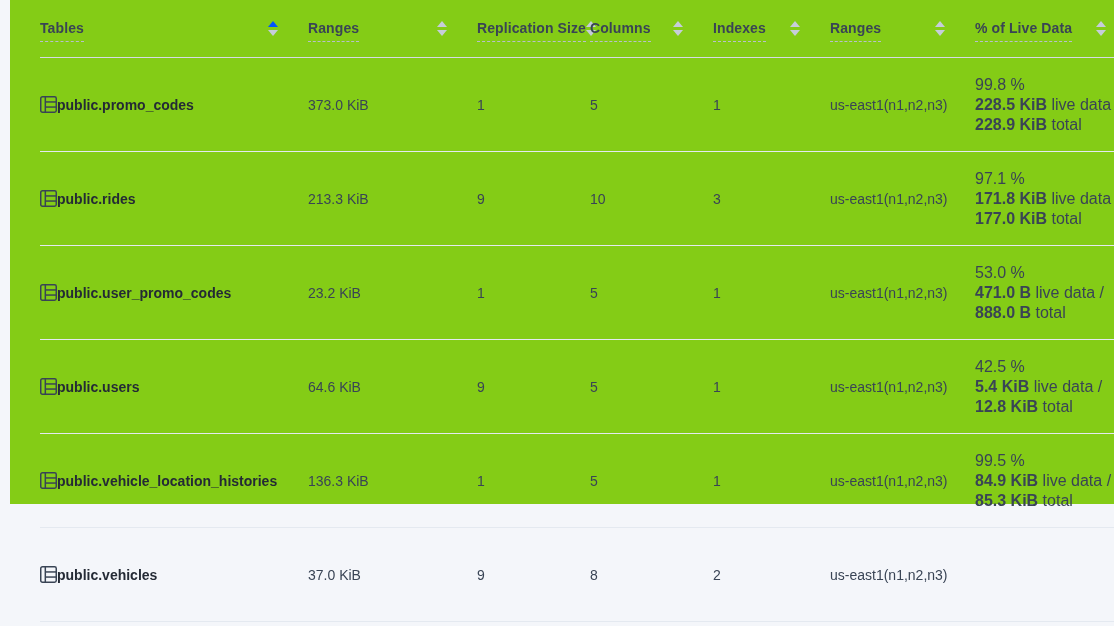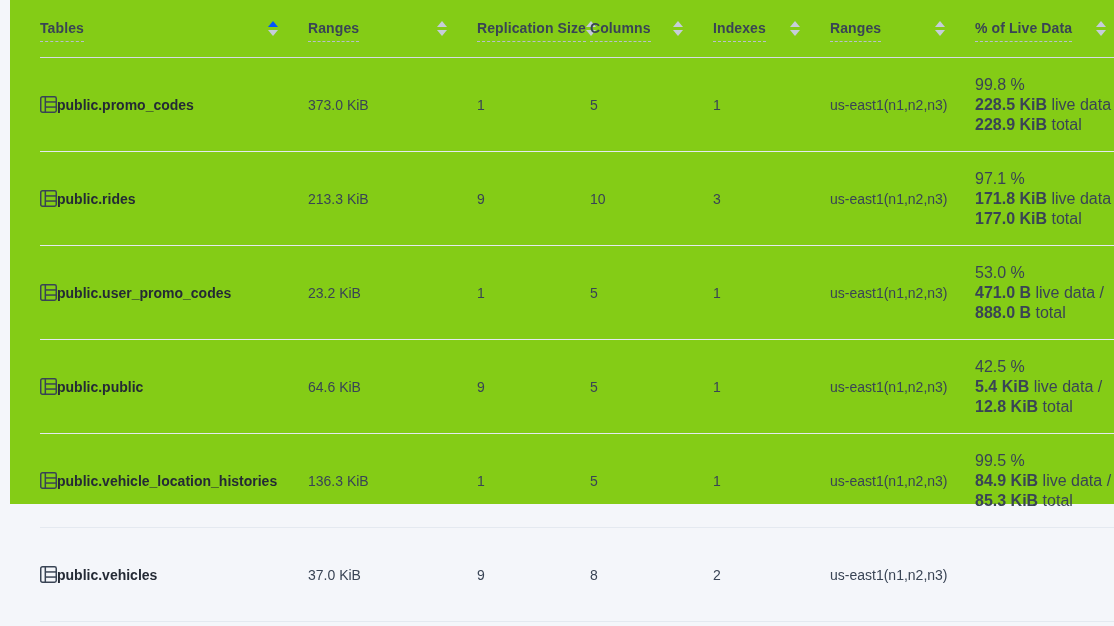--- a/index.html
+++ b/index.html
@@ -222,21 +222,21 @@
   <div class="grid-row tr">
     <div class="td name-cell">
       <span class="table-icon">
         <svg width="17" height="17" viewBox="0 0 16 16" fill="none">
             <rect x="0.7" y="0.7" width="14.6" height="14.6" rx="1.6" stroke="#394455" stroke-width="1.4"></rect>
             <line x1="5" y1="0.7" x2="5" y2="15.3" stroke="#394455" stroke-width="1.4"></line>
             <line x1="5" y1="5.6" x2="15.3" y2="5.6" stroke="#394455" stroke-width="1.4"></line>
             <line x1="5" y1="10.4" x2="15.3" y2="10.4" stroke="#394455" stroke-width="1.4"></line>
           </svg>
       </span>
-      <span class="table-name">public.public</span>
+      <span class="table-name">public.users</span>
     </div>
     <div class="td">64.6 KiB</div>
     <div class="td">9</div>
     <div class="td">5</div>
     <div class="td">1</div>
     <div class="td">us-east1(n1,n2,n3)</div>
     <div class="td live-cell">
       <div>42.5 %</div>
       <div><span class="live-strong">5.4 KiB</span><span> live data /</span></div>
       <div><span class="live-strong">12.8 KiB</span><span> total</span></div>

